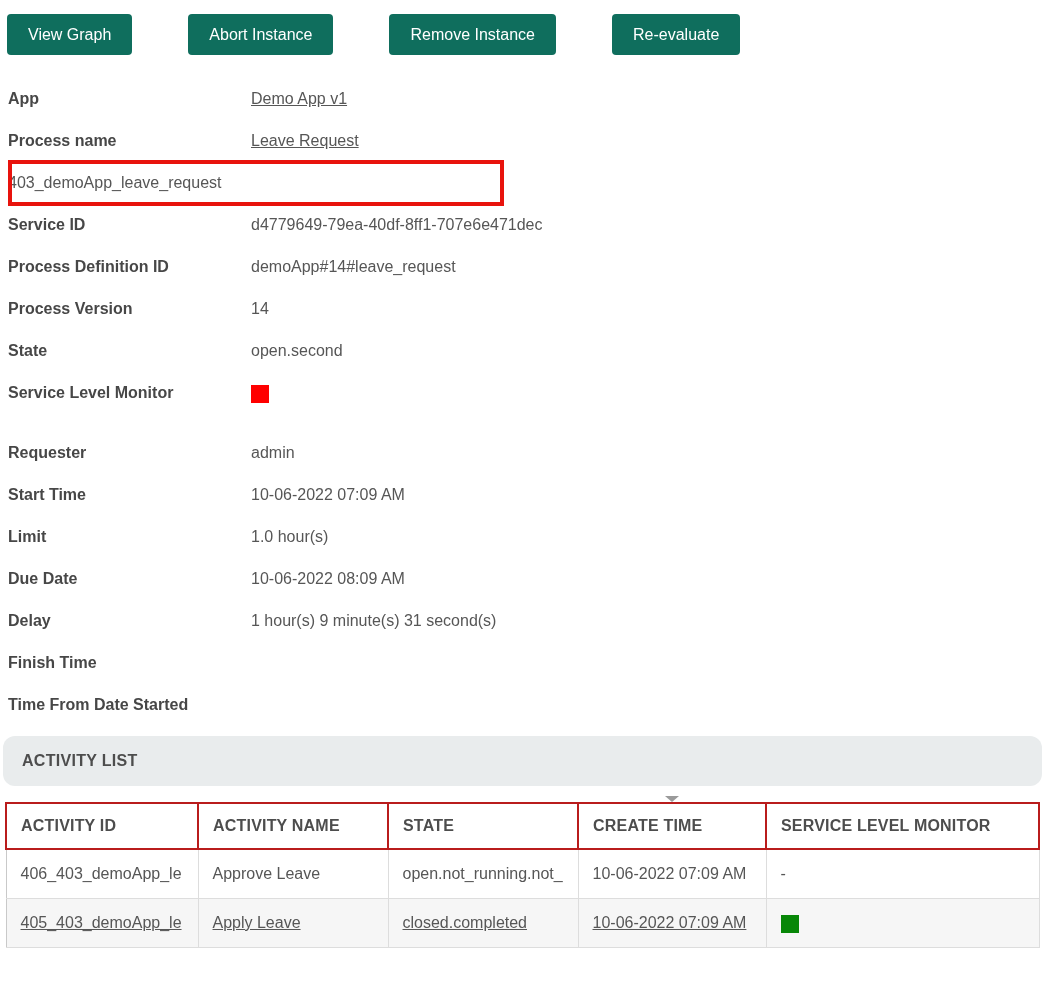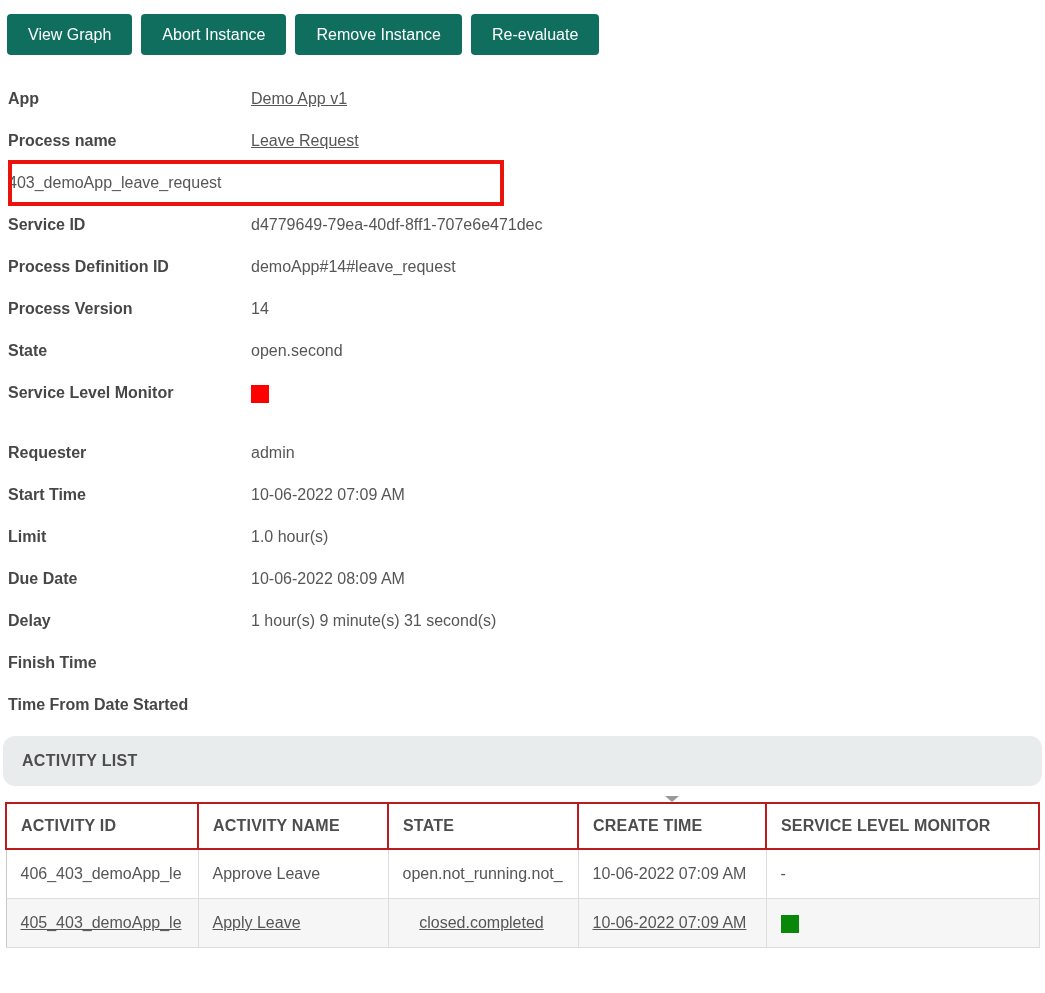--- a/index.html
+++ b/index.html
@@ -5,21 +5,21 @@
   html, body { margin:0; padding:0; }
   body {
     width:1045px; height:993px;
     background:#ffffff;
     font-family:"Liberation Sans","DejaVu Sans",sans-serif;
     font-size:16px; color:#565656;
     position:relative; overflow:hidden;
   }
 
   
-  .toolbar { padding:14px 0 0 7px; display:flex; }
+  .toolbar { padding:14px 0 0 7px; display:flex;gap:47px; }
   .btn {
     background:var(--accent,#0f6e5d); color:#ffffff;
     border:none; border-radius:4px;
     padding:10px 21px; margin-right:9px;
     font-family:inherit; font-size:16px; line-height:21px;
     cursor:pointer; white-space:nowrap;
   }
 
   
   .fields { margin:23px 0 0 8px; }
@@ -58,21 +58,21 @@
     border:2px solid #b91c1c; background:#ffffff;
     text-align:left; font-weight:bold; color:#4d4d4d;
     padding:13px 8px 13px 14px; letter-spacing:0.2px;
     white-space:nowrap; overflow:hidden;
   }
   td {
     border:1px solid #dddddd; border-left:1px dotted #cccccc;
     padding:13px 8px 14px 14px; vertical-align:top;
     color:#565656; line-height:21px; overflow:hidden;
   }
-  td.clip { white-space:nowrap; padding-right:17px;text-align:center; }
+  td.clip { white-space:nowrap; padding-right:17px; }
   tbody tr.alt { background:#f6f6f6;text-decoration:underline; }
 </style>
 </head>
 <body>
 
 <div class="toolbar">
     <button class="btn">View Graph</button>
     <button class="btn">Abort Instance</button>
     <button class="btn">Remove Instance</button>
     <button class="btn">Re-evaluate</button>

